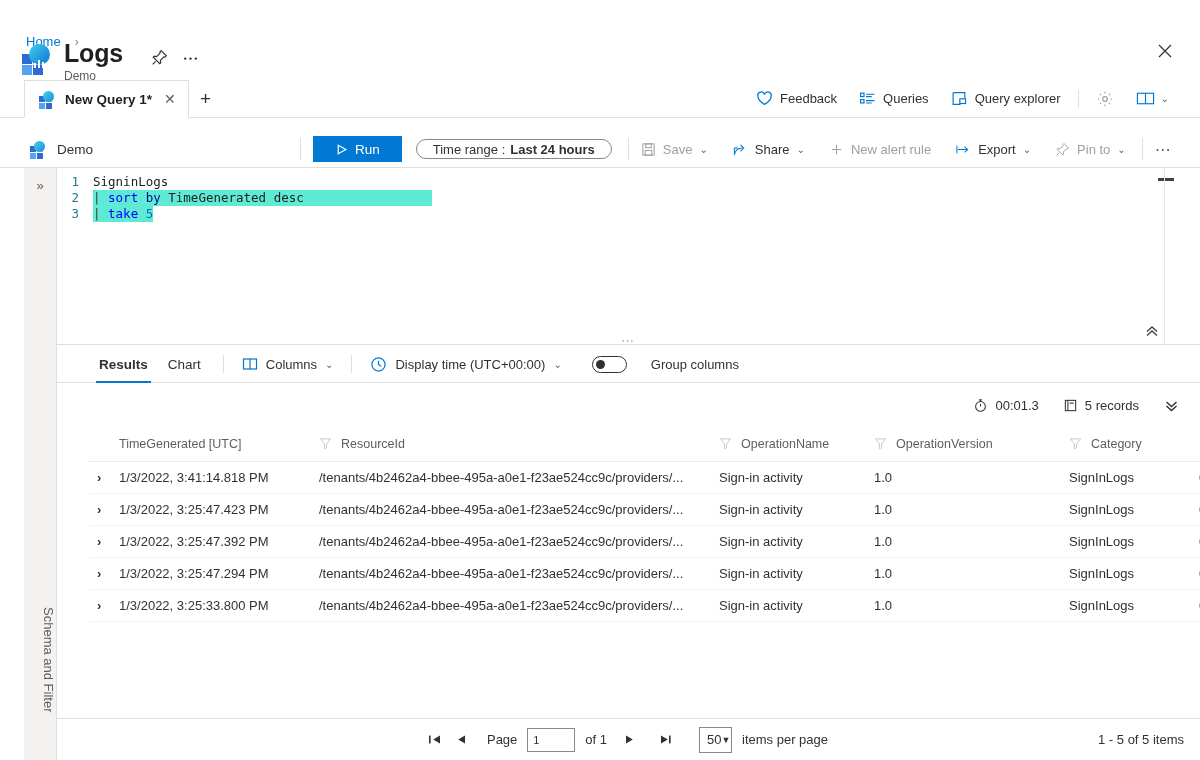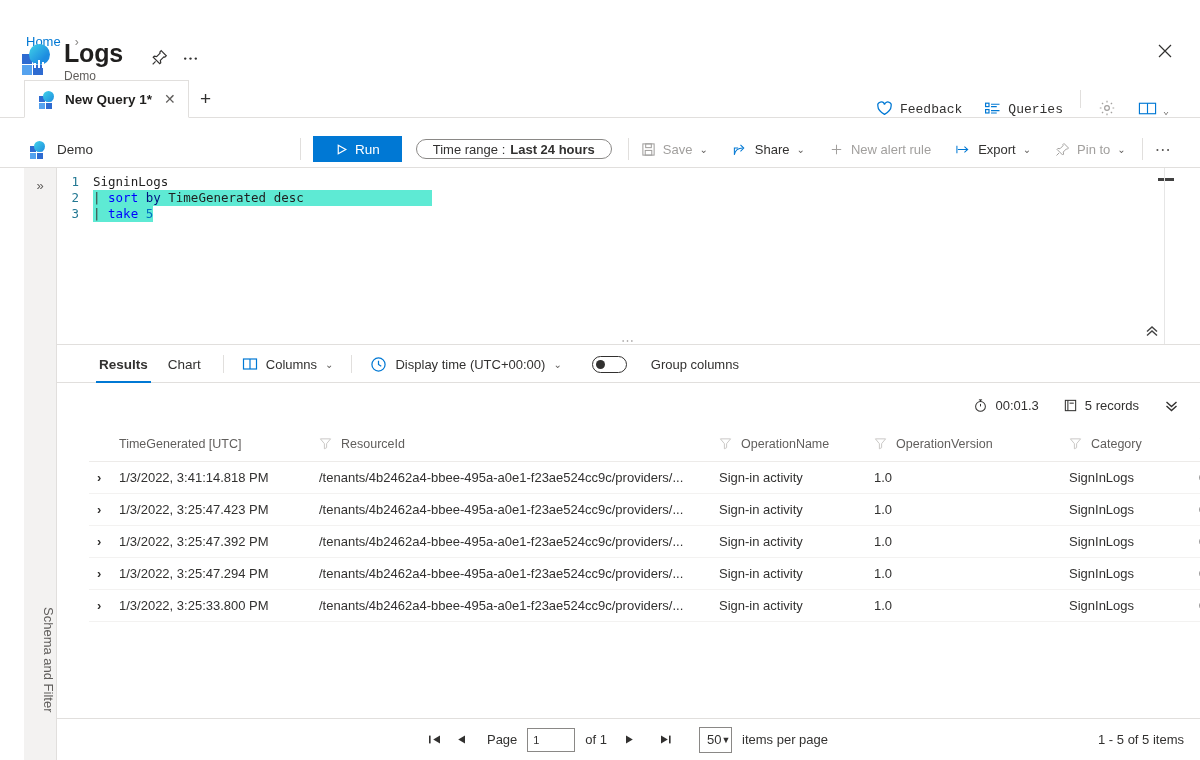--- a/index.html
+++ b/index.html
@@ -71,22 +71,22 @@
   .qtab-close { color:#605e5c; font-size:14px; cursor:pointer; padding:0 2px; }
   .tab-plus {
     position:absolute; left:200px; top:9px; font-size:19px; color:#323130;
     cursor:pointer; line-height:19px; font-weight:300;
   }
   .tabs-right {
     position:absolute; right:20px; top:0; height:37px;
     display:flex; align-items:center; gap:0;
   }
   .tr-item {
-    display:flex; align-items:flex-end; gap:7px; padding:0 11px;
-    height:37px; cursor:pointer; font-size:13px; color:#323130;font-family:Liberation Mono, monospace;
+    display:flex; align-items:center; gap:7px; padding:0 11px;
+    height:37px; cursor:pointer; font-size:13px; color:#323130;
   }
   .tr-sep { width:1px; height:18px; background:#e1dfdd; margin:0 6px; }
 
   
   .qtoolbar {
     position:absolute; left:0; right:0; top:131px; height:37px;
     display:flex; align-items:center;
     border-bottom:1px solid #e1dfdd;
   }
   .scope { display:flex; align-items:center; gap:11px; padding-left:30px; width:300px; }
@@ -310,20 +310,30 @@
     </div>
     <div class="tr-item">
       <span>
         <svg width="17" height="17" viewBox="0 0 16 16" fill="none" stroke="#0078d4" stroke-width="1.1">
           <rect x="1.5" y="3" width="3.2" height="3.2"></rect>
             <rect x="1.5" y="9" width="3.2" height="3.2"></rect>
           <path d="M6.6 4h8M6.6 6.2h5.4M6.6 10h8M6.6 12.2h5.4"></path>
         </svg>
       </span>
       <span>Queries</span>
+    </div>
+    <div class="tr-item">
+      <span>
+        <svg width="17" height="17" viewBox="0 0 16 16" fill="none" stroke="#0078d4" stroke-width="1.1">
+          <path d="M2 2.5h11v5.5"></path>
+            <path d="M2 2.5v11h7"></path>
+          <rect x="8.3" y="8.3" width="5.4" height="4.4"></rect>
+        </svg>
+      </span>
+      <span>Query explorer</span>
     </div>
     <span class="tr-sep"></span>
     <div class="tr-item">
       <span>
         <svg width="18" height="18" viewBox="0 0 16 16" fill="none" stroke="#a19f9d" stroke-width="1.05">
           <circle cx="8" cy="8" r="2.1"></circle>
           <path d="M8 1.6v1.5M8 12.9v1.5M1.6 8h1.5M12.9 8h1.5M3.5 3.5l1.1 1.1M11.4 11.4l1.1 1.1M12.5 3.5l-1.1 1.1M4.6 11.4l-1.1 1.1"></path>
         </svg>
       </span>
     </div>

